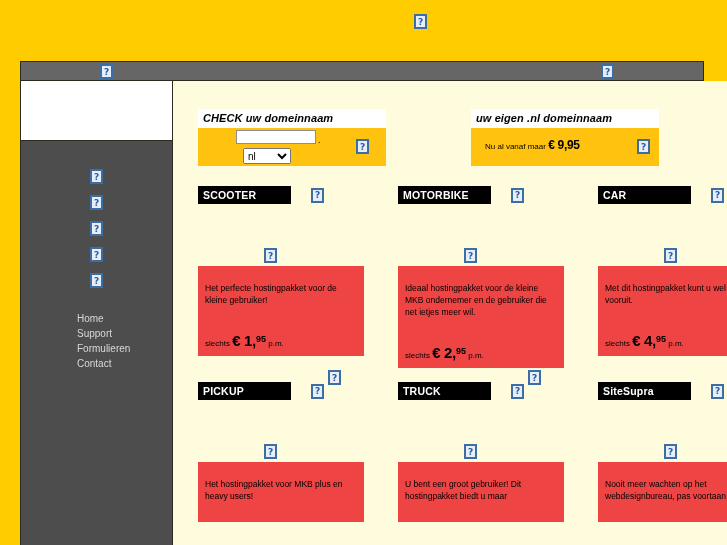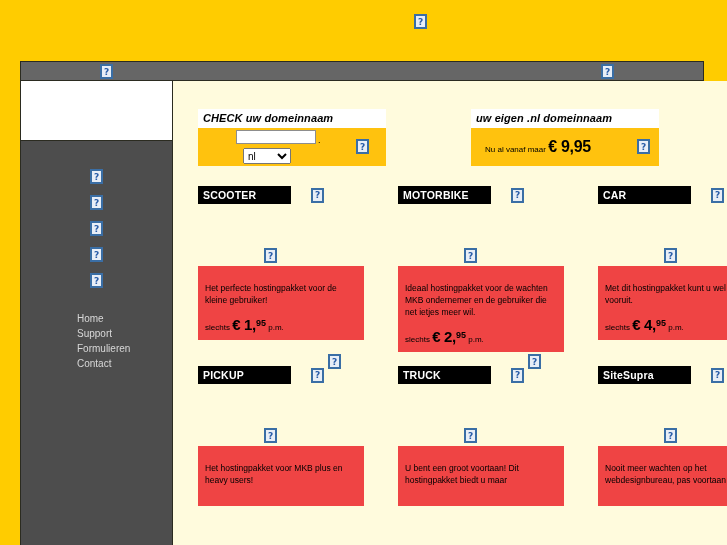--- a/index.html
+++ b/index.html
@@ -175,21 +175,21 @@
   }
   #price-promo-text {
     position: absolute;
     left: 14px;
     top: 10px;
     font-size: 8px;
     color: #000;
     white-space: nowrap;
   }
   #price-promo-text .amount {
-    font-size: 16px;
+    font-size: 12px;
     font-weight: bold;
     letter-spacing: -.3px;
   }
   #price-promo-icon {
     position: absolute;
     right: 9px;
     top: 11px;
   }
 
   
@@ -234,21 +234,21 @@
     min-height: 60px;
     box-sizing: border-box;
   }
   .card-desc p {
     margin: 0;
     font-size: 8.5px;
     line-height: 12px;
     color: #000;
   }
   .card-price {
-    margin-top: 10px;
+    margin-top: 26px;
     font-size: 8px;
     color: #000;
     white-space: nowrap;
   }
   .card-price .amount {
     font-size: 15px;
     font-weight: bold;
     letter-spacing: -.3px;
   }
   .card-price .cents {
@@ -365,21 +365,21 @@
 
         <div class="product-card">
           <div class="card-head">
             <div class="card-title">MOTORBIKE</div>
             <span class="brokenimg"></span>
           </div>
           <div class="card-image-slot">
             <span class="brokenimg card-image-icon"></span>
           </div>
           <div class="card-desc">
-            <p>Ideaal hostingpakket voor de wachten MKB ondernemer en de gebruiker die net ietjes meer wil.</p>
+            <p>Ideaal hostingpakket voor de kleine MKB ondernemer en de gebruiker die net ietjes meer wil.</p>
             <div class="card-price">
               <span>slechts</span>
               <span class="amount"><span>€</span>&nbsp;<span>2,</span></span><span class="cents">95</span>
               <span class="per">p.m.</span>
             </div>
           </div>
           <span class="brokenimg card-order-icon"></span>
         </div>
 
         <div class="product-card">
@@ -420,21 +420,21 @@
 
         <div class="product-card">
           <div class="card-head">
             <div class="card-title">TRUCK</div>
             <span class="brokenimg"></span>
           </div>
           <div class="card-image-slot">
             <span class="brokenimg card-image-icon"></span>
           </div>
           <div class="card-desc">
-            <p>U bent een groot voortaan! Dit hostingpakket biedt u maar</p>
+            <p>U bent een groot gebruiker! Dit hostingpakket biedt u maar</p>
           </div>
         </div>
 
         <div class="product-card">
           <div class="card-head">
             <div class="card-title">SiteSupra</div>
             <span class="brokenimg"></span>
           </div>
           <div class="card-image-slot">
             <span class="brokenimg card-image-icon"></span>

